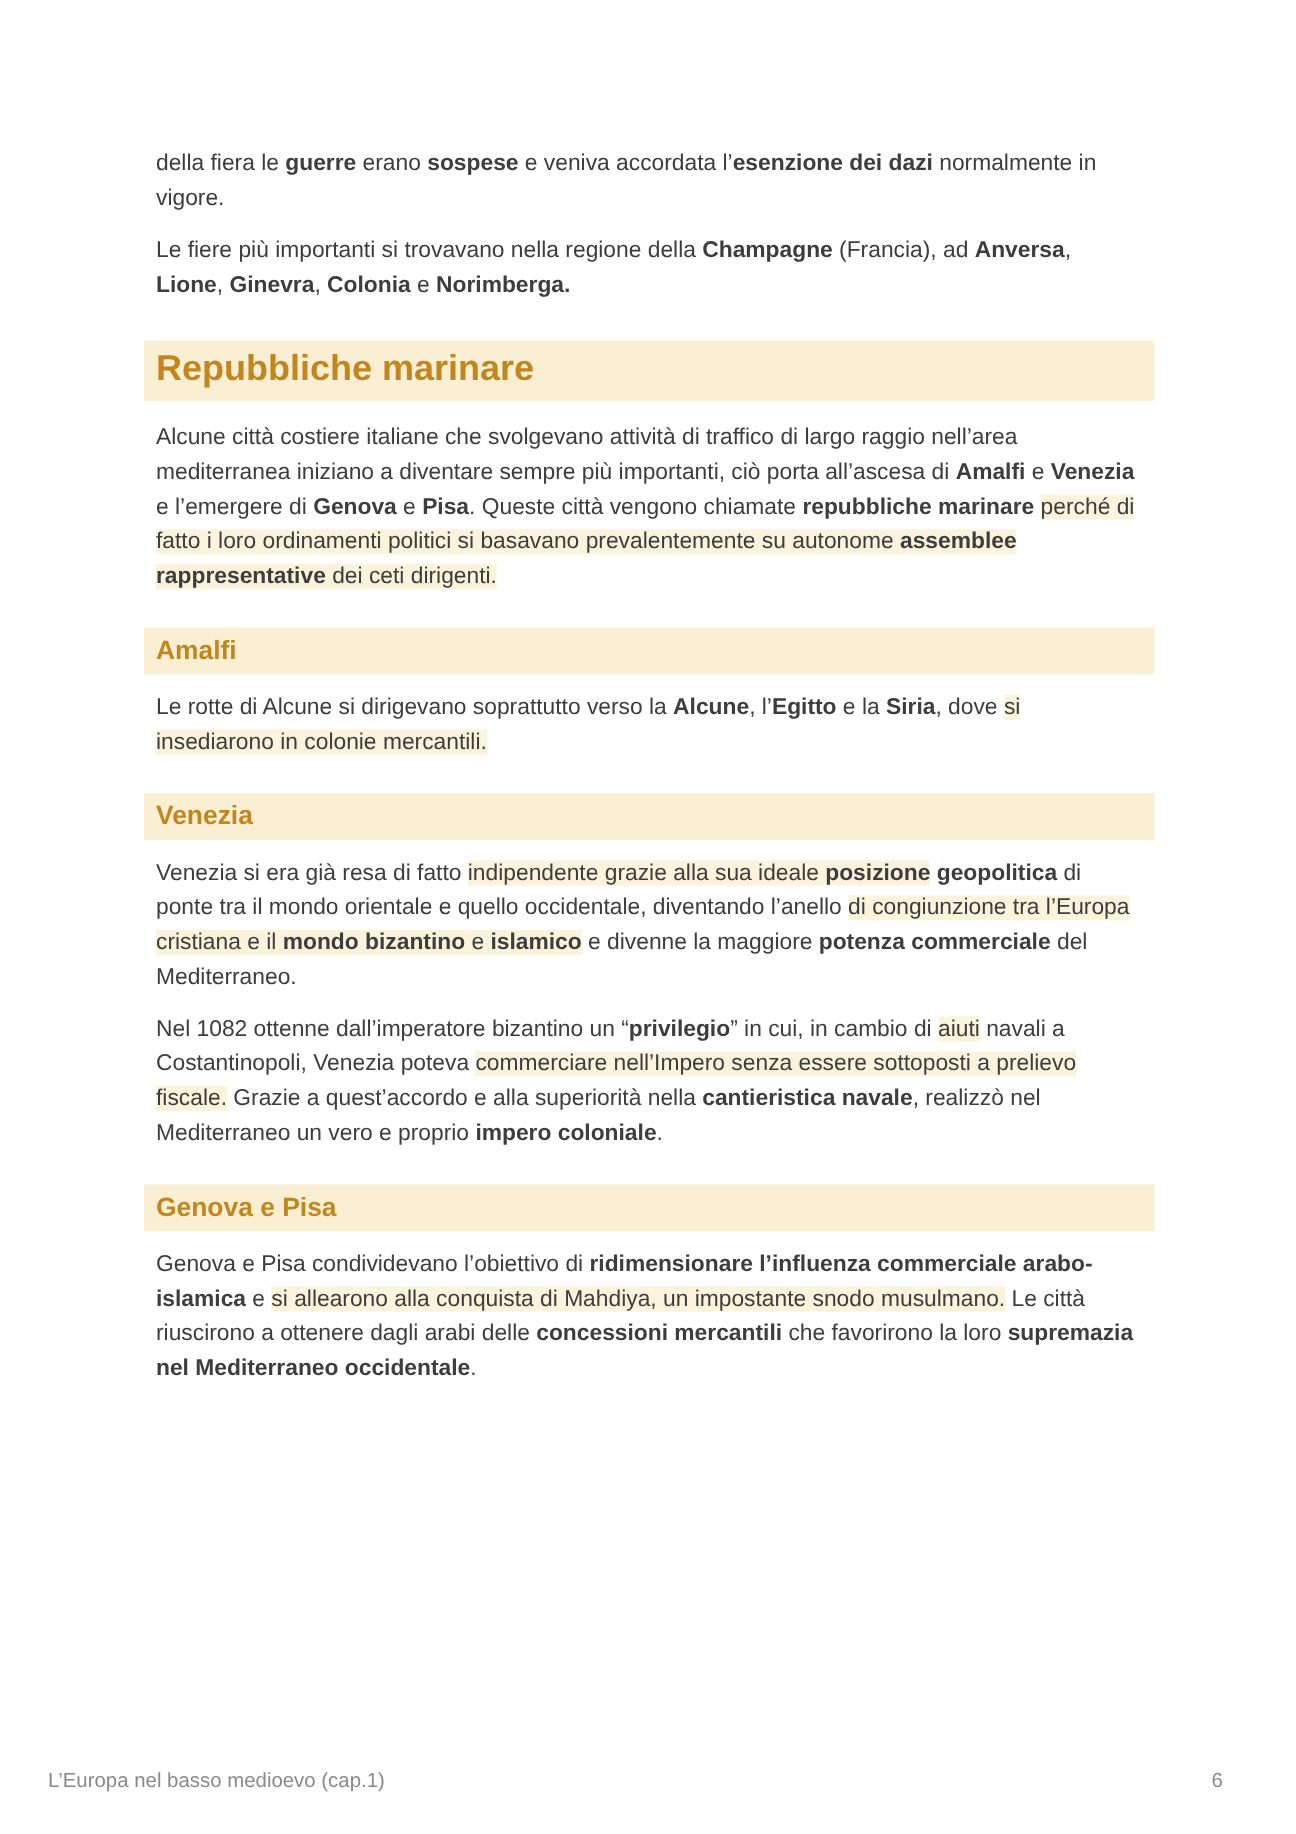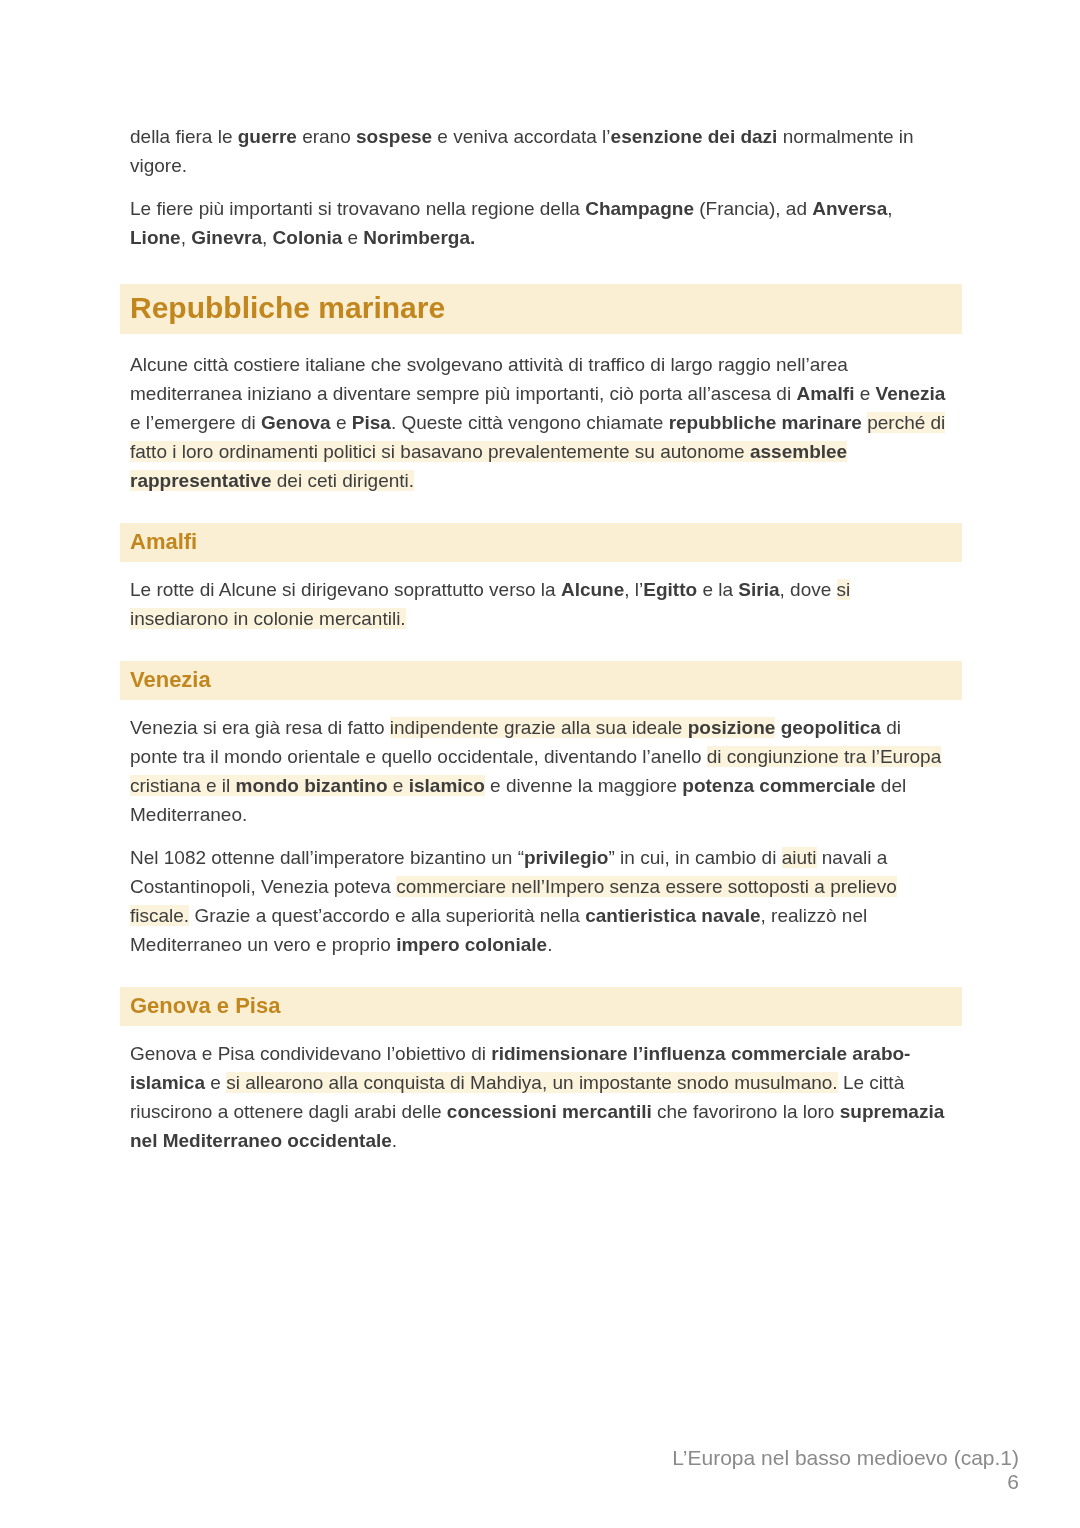--- a/index.html
+++ b/index.html
@@ -47,24 +47,23 @@
   }
   .bold { font-weight: bold; }
   .hl { background: #fbf3dc; box-decoration-break: clone; -webkit-box-decoration-break: clone; }
   .footer {
     position: absolute;
     left: 40px;
     right: 40px;
     bottom: 34px;
     display: flex;
     justify-content: space-between;
-    align-items: flex-end;
+    align-items: center;
     color: #8a8a8a;
-    font-size: 21px;
-    flex-direction: column;
+    font-size: 17px;
   }
 </style>
 </head>
 <body>
 
 <div class="page">
   <main class="content">
       <p class="para"><span>della fiera le </span><span class="bold">guerre</span><span> erano </span><span class="bold">sospese</span><span> e veniva accordata l’</span><span class="bold">esenzione dei dazi</span><span> normalmente in vigore.</span></p>
       <p class="para"><span>Le fiere più importanti si trovavano nella regione della </span><span class="bold">Champagne</span><span> (Francia), ad </span><span class="bold">Anversa</span><span>, </span><span class="bold">Lione</span><span>, </span><span class="bold">Ginevra</span><span>, </span><span class="bold">Colonia</span><span> e </span><span class="bold">Norimberga.</span></p>
       <h1>Repubbliche marinare</h1>

